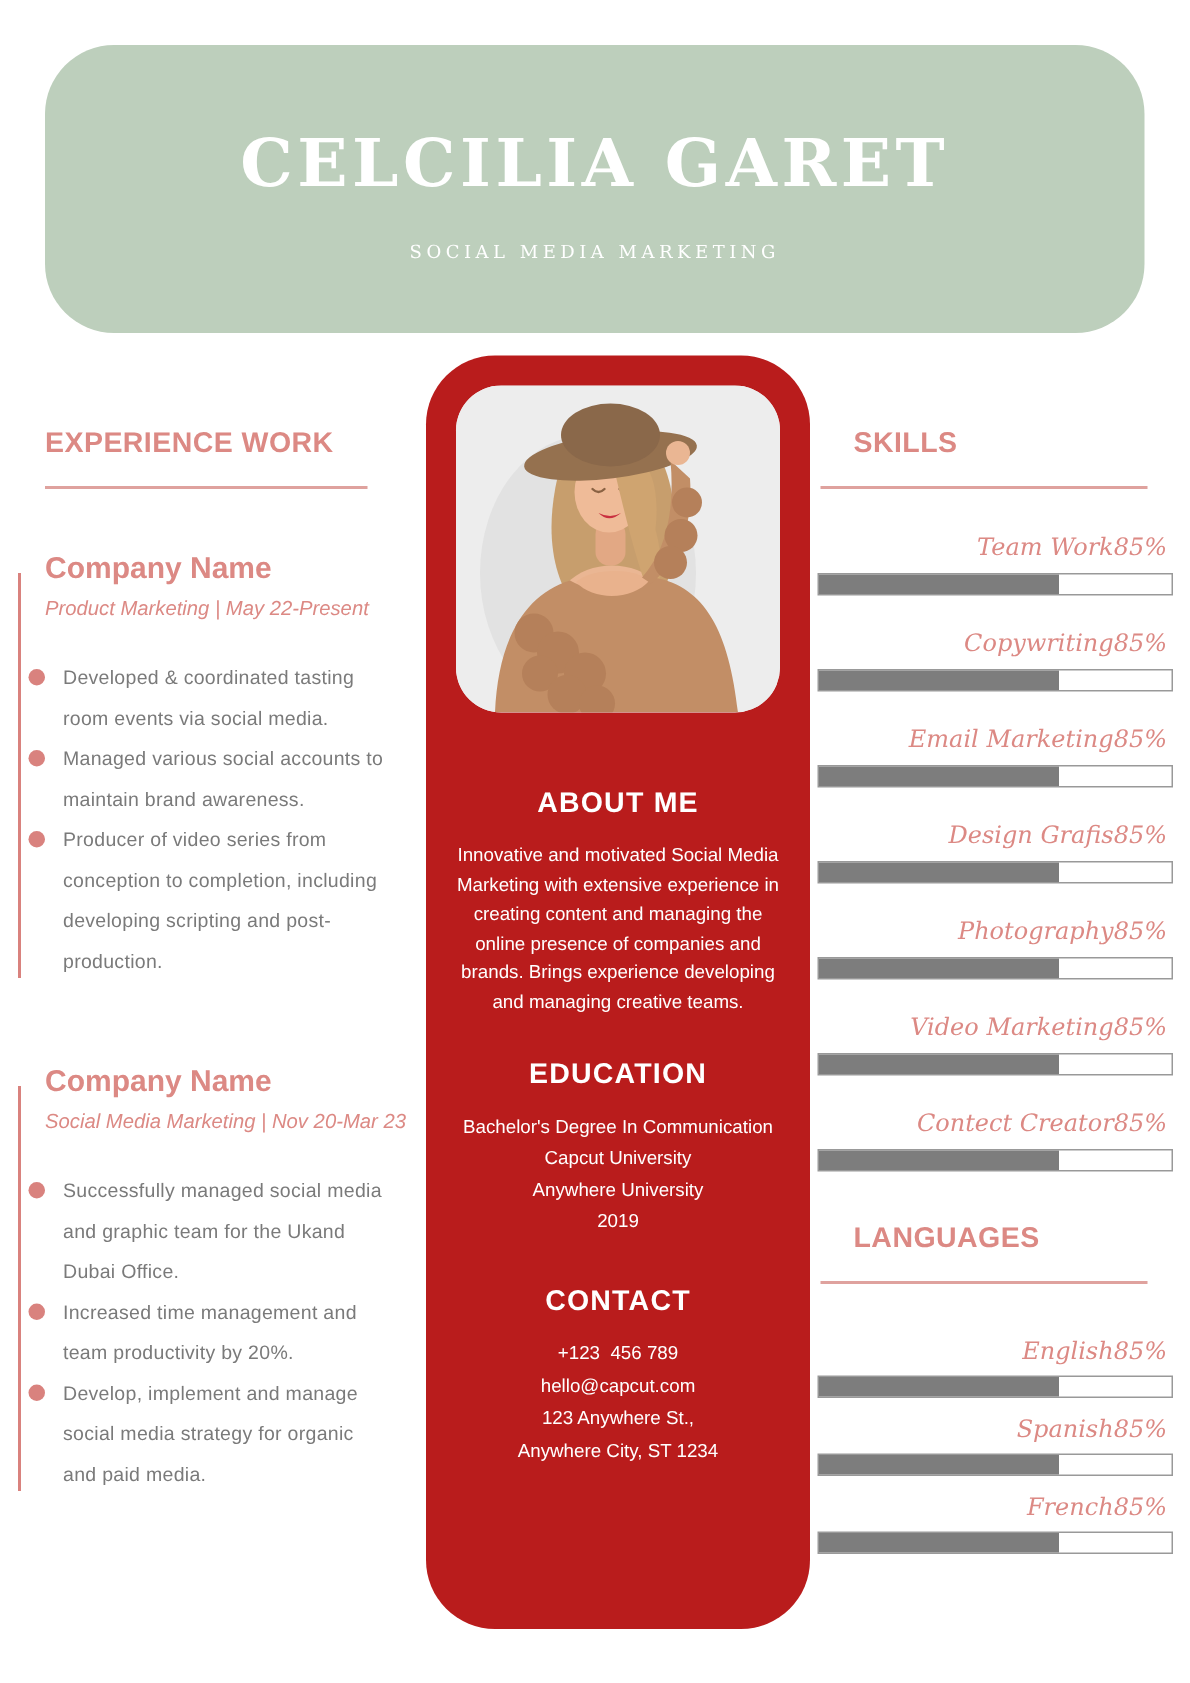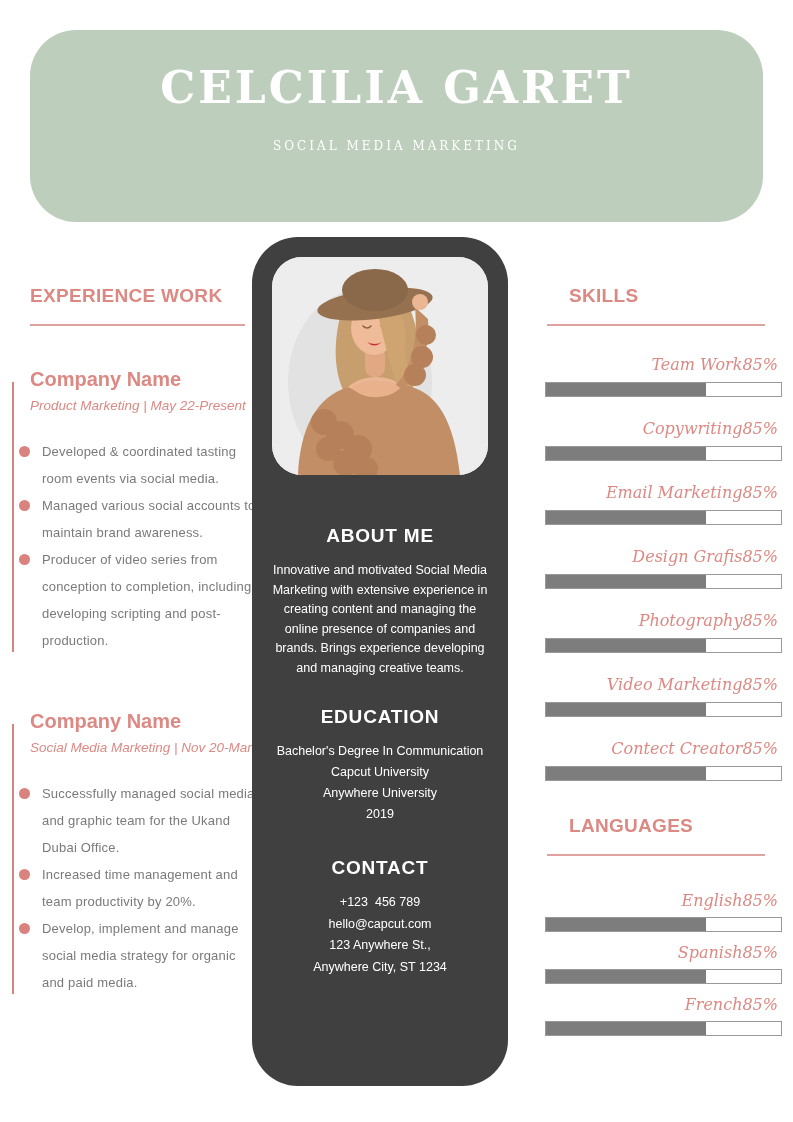--- a/index.html
+++ b/index.html
@@ -3,42 +3,42 @@
 <meta charset="utf-8">
 <style>
   html,body{margin:0;padding:0}
   body{
     width:793px;height:1122px;position:relative;background:#ffffff;
     font-family:"Liberation Sans",sans-serif;overflow:hidden;
   }
   
   .header{position:absolute;left:30px;top:30px;width:733px;height:192px;
     border-radius:46px;background:#bdcfbc;color:#ffffff;text-align:center}
-  .header-name{padding-top:32px;font-family:"DejaVu Serif",serif;font-weight:700;
+  .header-name{padding-top:54px;font-family:"DejaVu Serif",serif;font-weight:700;
     font-size:44px;letter-spacing:3px}
   .header-tagline{margin-top:26px;font-family:"DejaVu Serif",serif;font-size:12px;letter-spacing:3px}
 
   
   .left-col{position:absolute;left:0;top:284px;width:272px}
   .sec-head{color:#dc8984;font-weight:700;font-size:19px;letter-spacing:.3px;line-height:24px}
   .left-col .sec-head{margin-left:30px}
   .rule{border:none;border-top:2px solid #dfa29e;margin:16px 0 0 30px;width:215px}
   .entry{position:relative;padding-left:30px;margin-top:40px}
   .entry.second{margin-top:54px}
   .tl{position:absolute;left:12px;top:16px;bottom:2px;width:2px;background:#d9827e}
   .company{color:#dc8984;font-size:20px;font-weight:700;line-height:26px}
   .role{color:#dc8984;font-size:13.5px;font-weight:400;font-style:italic;line-height:21px;margin-top:3px}
   .bullets{list-style:none;margin:22px 12px 0;padding:0}
   .bullets li{position:relative;color:#7a7a7a;font-size:13px;line-height:27px;letter-spacing:.2px}
   .bullets li::before{content:"";position:absolute;left:-23px;top:8px;width:11px;height:11px;
     border-radius:50%;background:#d9827e}
 
   
-  .panel{position:absolute;left:252px;top:237px;width:256px;height:849px;border-radius:46px;
-    background:#404040;color:#ffffff;text-align:center}
+  .panel{position:absolute;left:284px;top:237px;width:256px;height:849px;border-radius:46px;
+    background:#b91c1c;color:#ffffff;text-align:center}
   .photo{width:216px;height:218px;margin:20px auto 0;border-radius:30px;overflow:hidden;background:#ededed}
   .photo svg{display:block}
   .panel-head{font-size:19px;font-weight:700;letter-spacing:.8px}
   .about-head{margin-top:50px}
   .about-text{margin:14px 17px 0;font-size:12.5px;line-height:19.5px}
   .edu-head{margin-top:28px}
   .lines{margin-top:13px;font-size:12.5px;line-height:21px}
   .contact-head{margin-top:32px}
   .contact-lines div{white-space:pre-wrap;line-height:21.5px}
 

